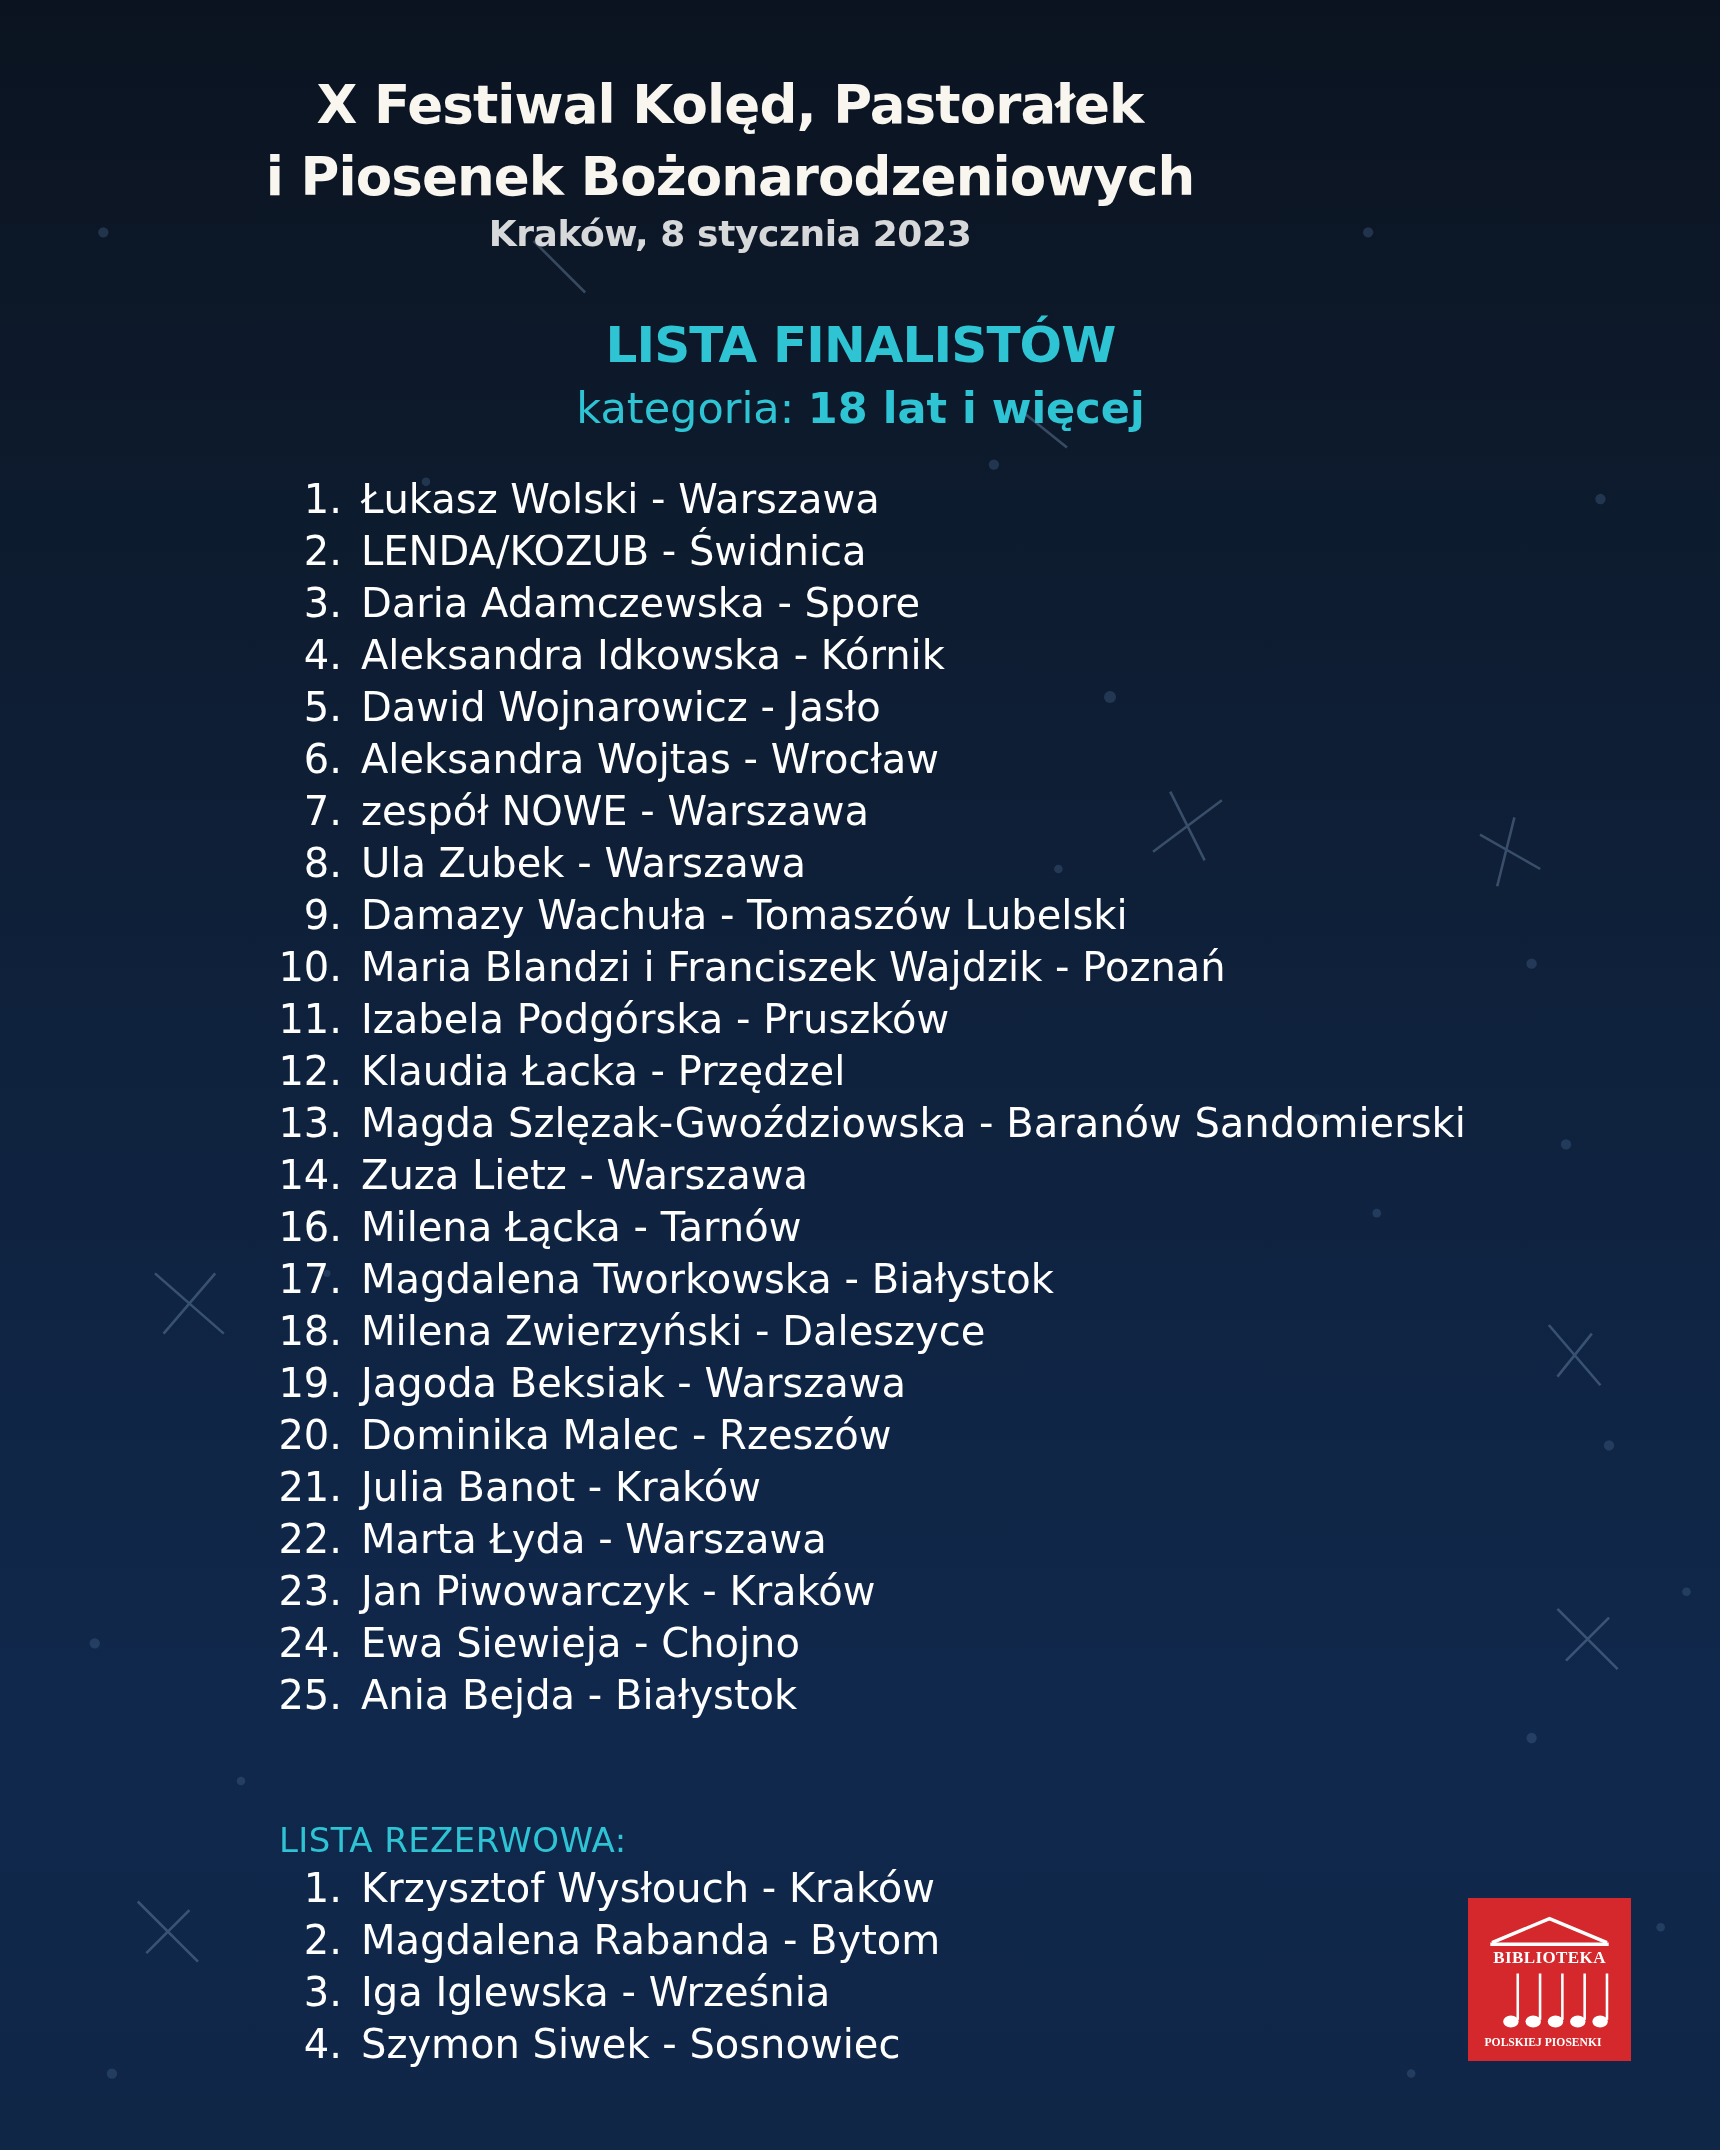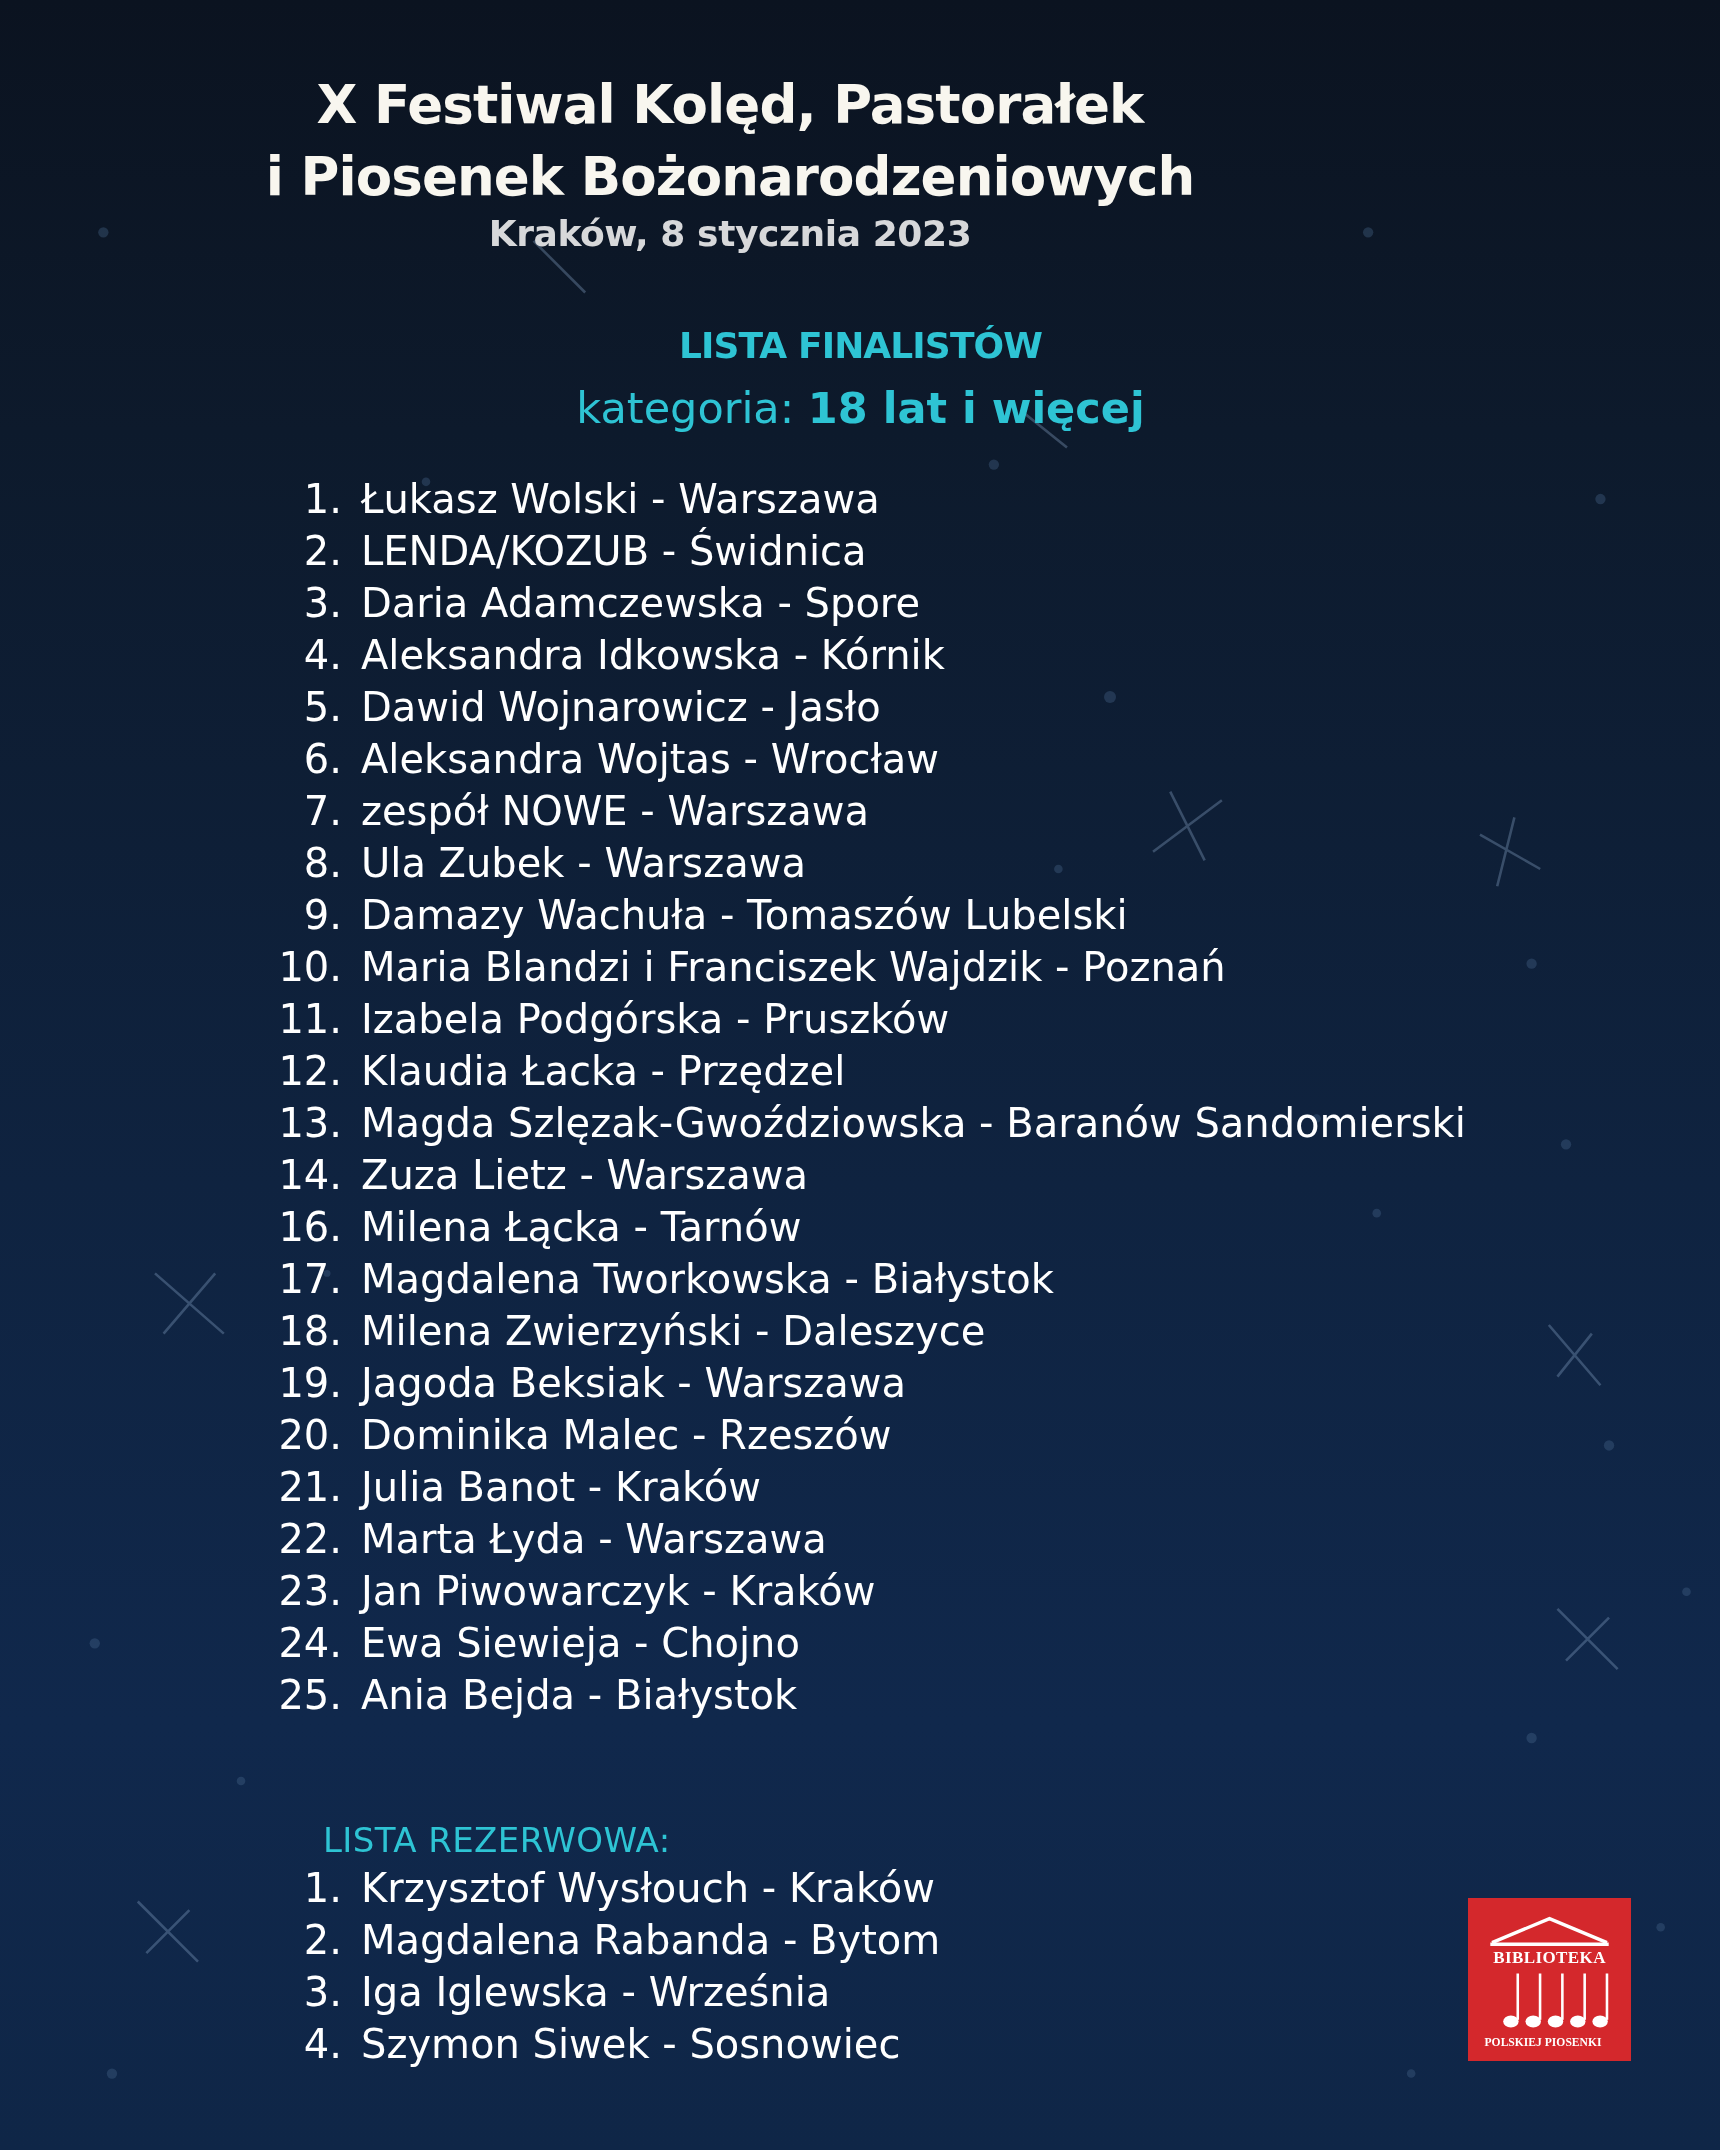--- a/index.html
+++ b/index.html
@@ -29,21 +29,21 @@
       color: #d7d8da;
       letter-spacing: -0.4px;
     }
     .section-head {
       position: absolute; top: 311px; left: 0; width: 1721px; text-align: center;
       color: #2ec4d4;
     }
     .section-title {
       font-family: "DejaVu Sans", sans-serif;
       font-weight: bold;
-      font-size: 36px;
+      font-size: 50px;
       line-height: 69px;
       letter-spacing: -0.9px;
     }
     .category {
       font-family: "DejaVu Sans", sans-serif;
       font-size: 43px;
       line-height: 57px;
     }
     .category b { font-weight: bold; }
     .list {
@@ -57,21 +57,20 @@
       color: #ffffff;
       white-space: nowrap;
     }
     .num { width: 86px; text-align: right; padding-right: 19px; }
     .reserve-title {
       position: absolute; left: 279px; top: 1820px;
       font-family: "DejaVu Sans", sans-serif;
       font-size: 34px;
       color: #2ec4d4;
       letter-spacing: 0.4px;
-      margin-left: 44px;
     }
     .reserve-list {
       position: absolute; left: 275px; top: 1865px; list-style: none;
     }
     .logo {
       position: absolute; left: 1468px; top: 1898px; width: 163px; height: 163px;
       background: #d4282c;
       padding-left: 13px;
     }
     .logo-top {

